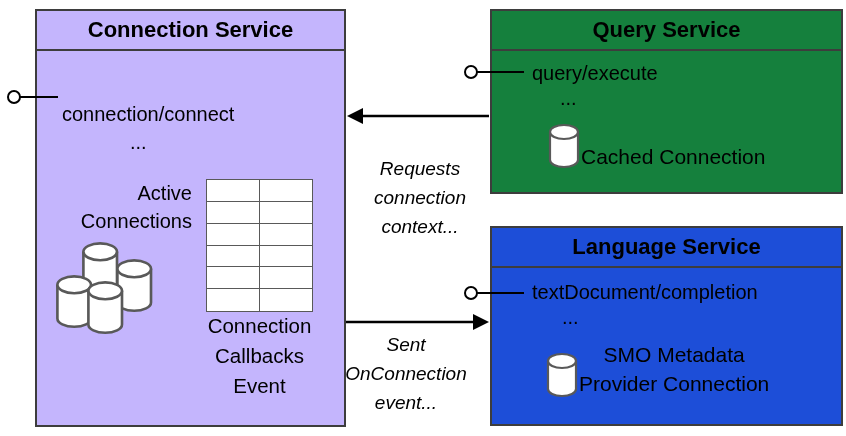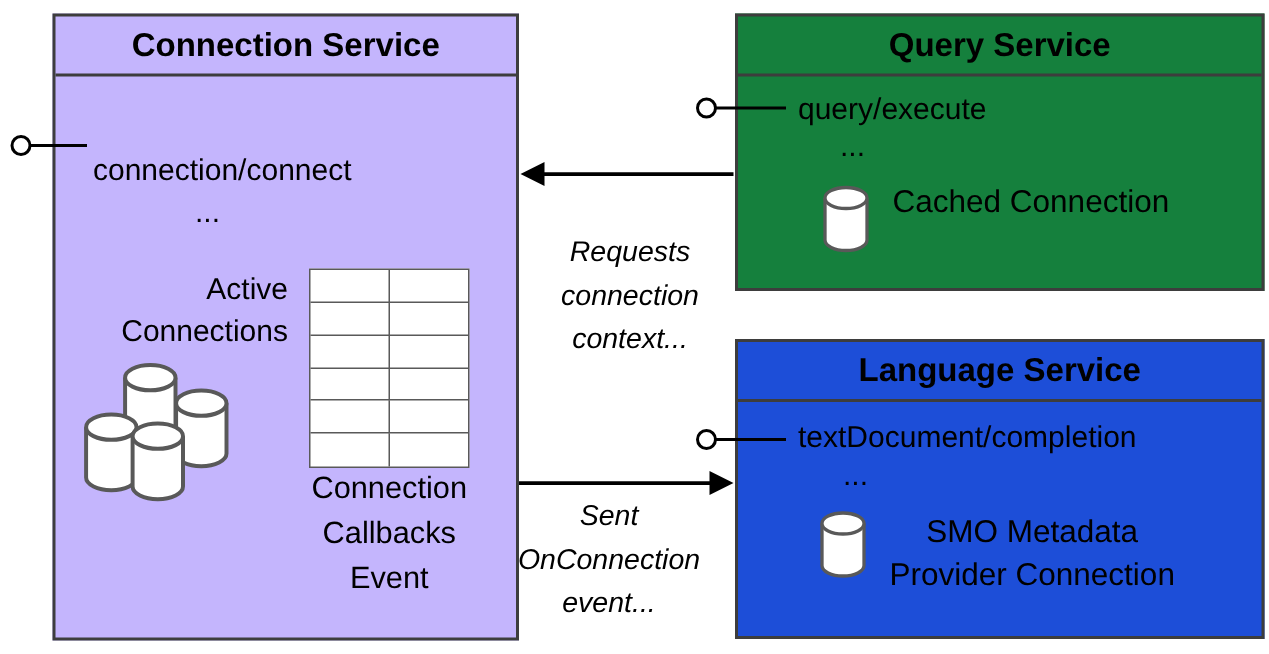--- a/index.html
+++ b/index.html
@@ -29,21 +29,21 @@
   .grid-table > div { border-right:1px solid #595959; border-bottom:1px solid #595959; }
   .grid-table > div:nth-child(2n) { border-right:none; }
   .grid-table > div:nth-child(n+11) { border-bottom:none; }
   .c-callbacks { position:absolute; left:155px; top:300px; width:135px; text-align:center;
                  font-size:20.5px; line-height:30px; }
 
   
   .box-query { left:490px; top:9px; width:353px; height:185px; background:#15803d; }
   .q-methods { position:absolute; left:40px; top:50px; font-size:20px; line-height:25px; }
   .q-methods .ellipsis { margin-left:28px; }
-  .icon-row { position:absolute; display:flex; align-items:flex-start; gap:14px; }
+  .icon-row { position:absolute; display:flex; align-items:flex-end; }
   .q-cached { left:55px; top:112px; }
   .icon-row .label { font-size:21px; }
 
   
   .box-language { left:490px; top:226px; width:353px; height:200px; background:#1d4ed8; }
   .l-methods { position:absolute; left:40px; top:52px; font-size:20px; line-height:25px; }
   .l-methods .ellipsis { margin-left:30px; }
   .l-provider { left:53px; top:112px; }
   .l-provider .label { text-align:center; line-height:29px; }
 

